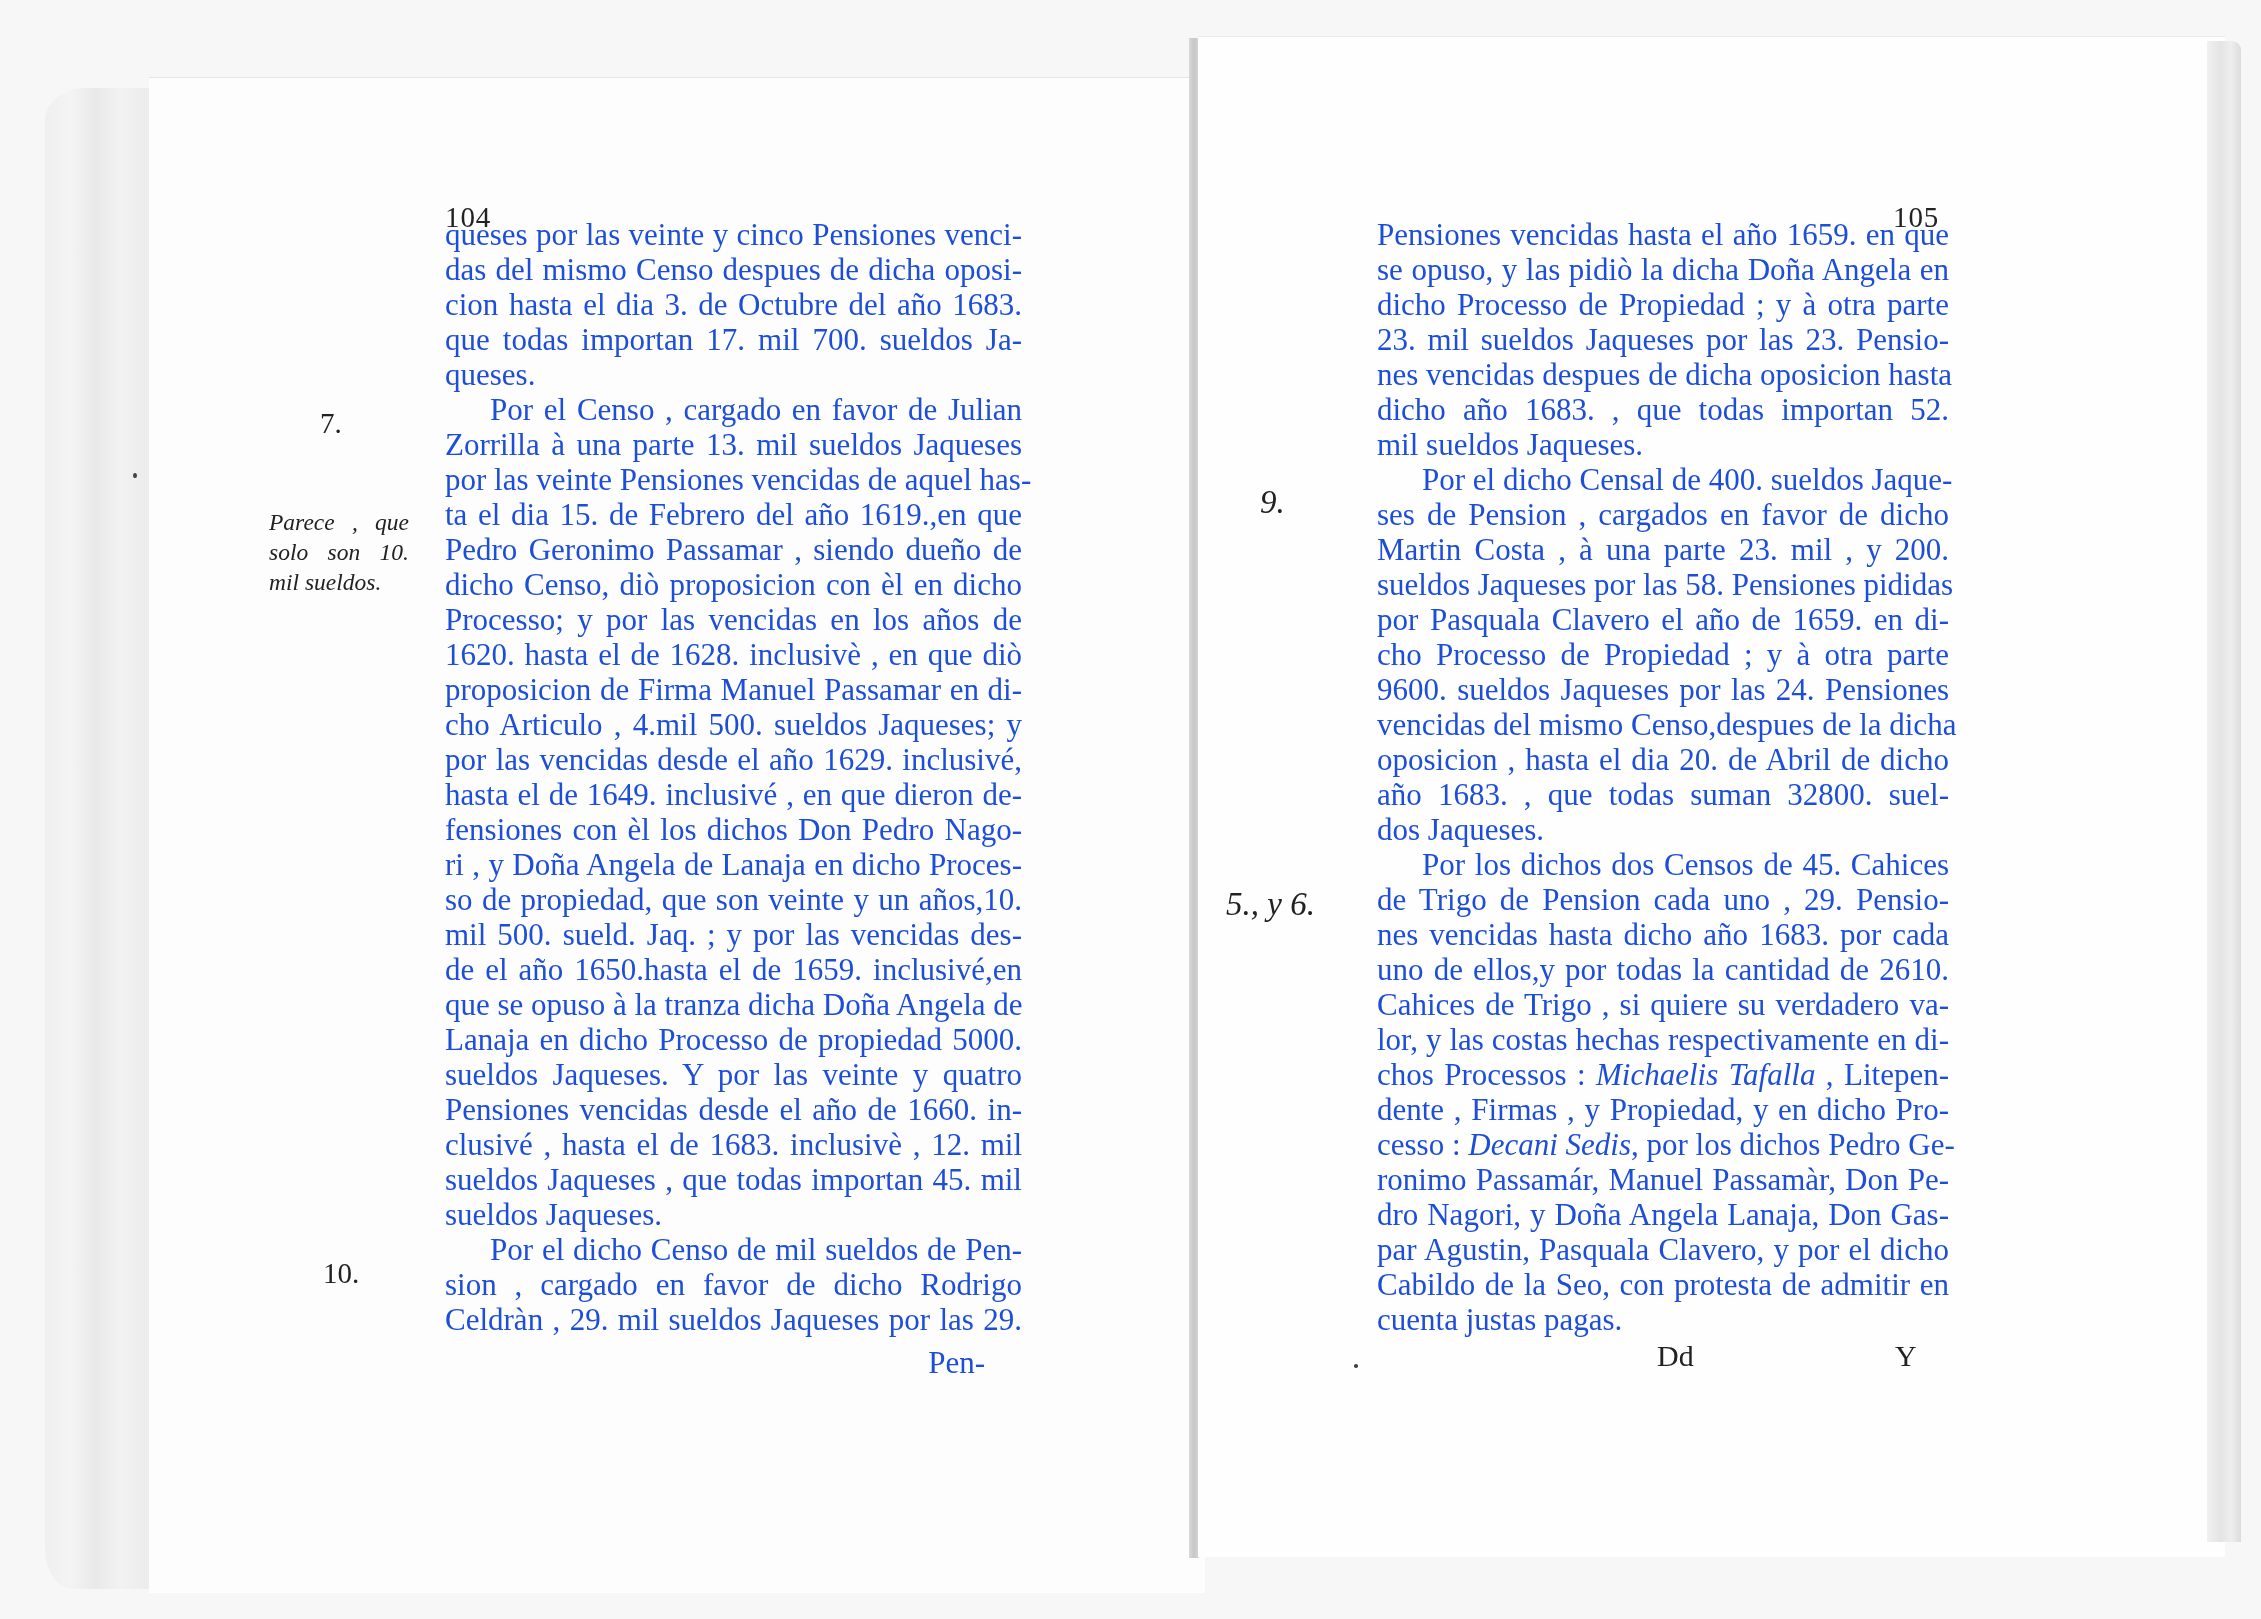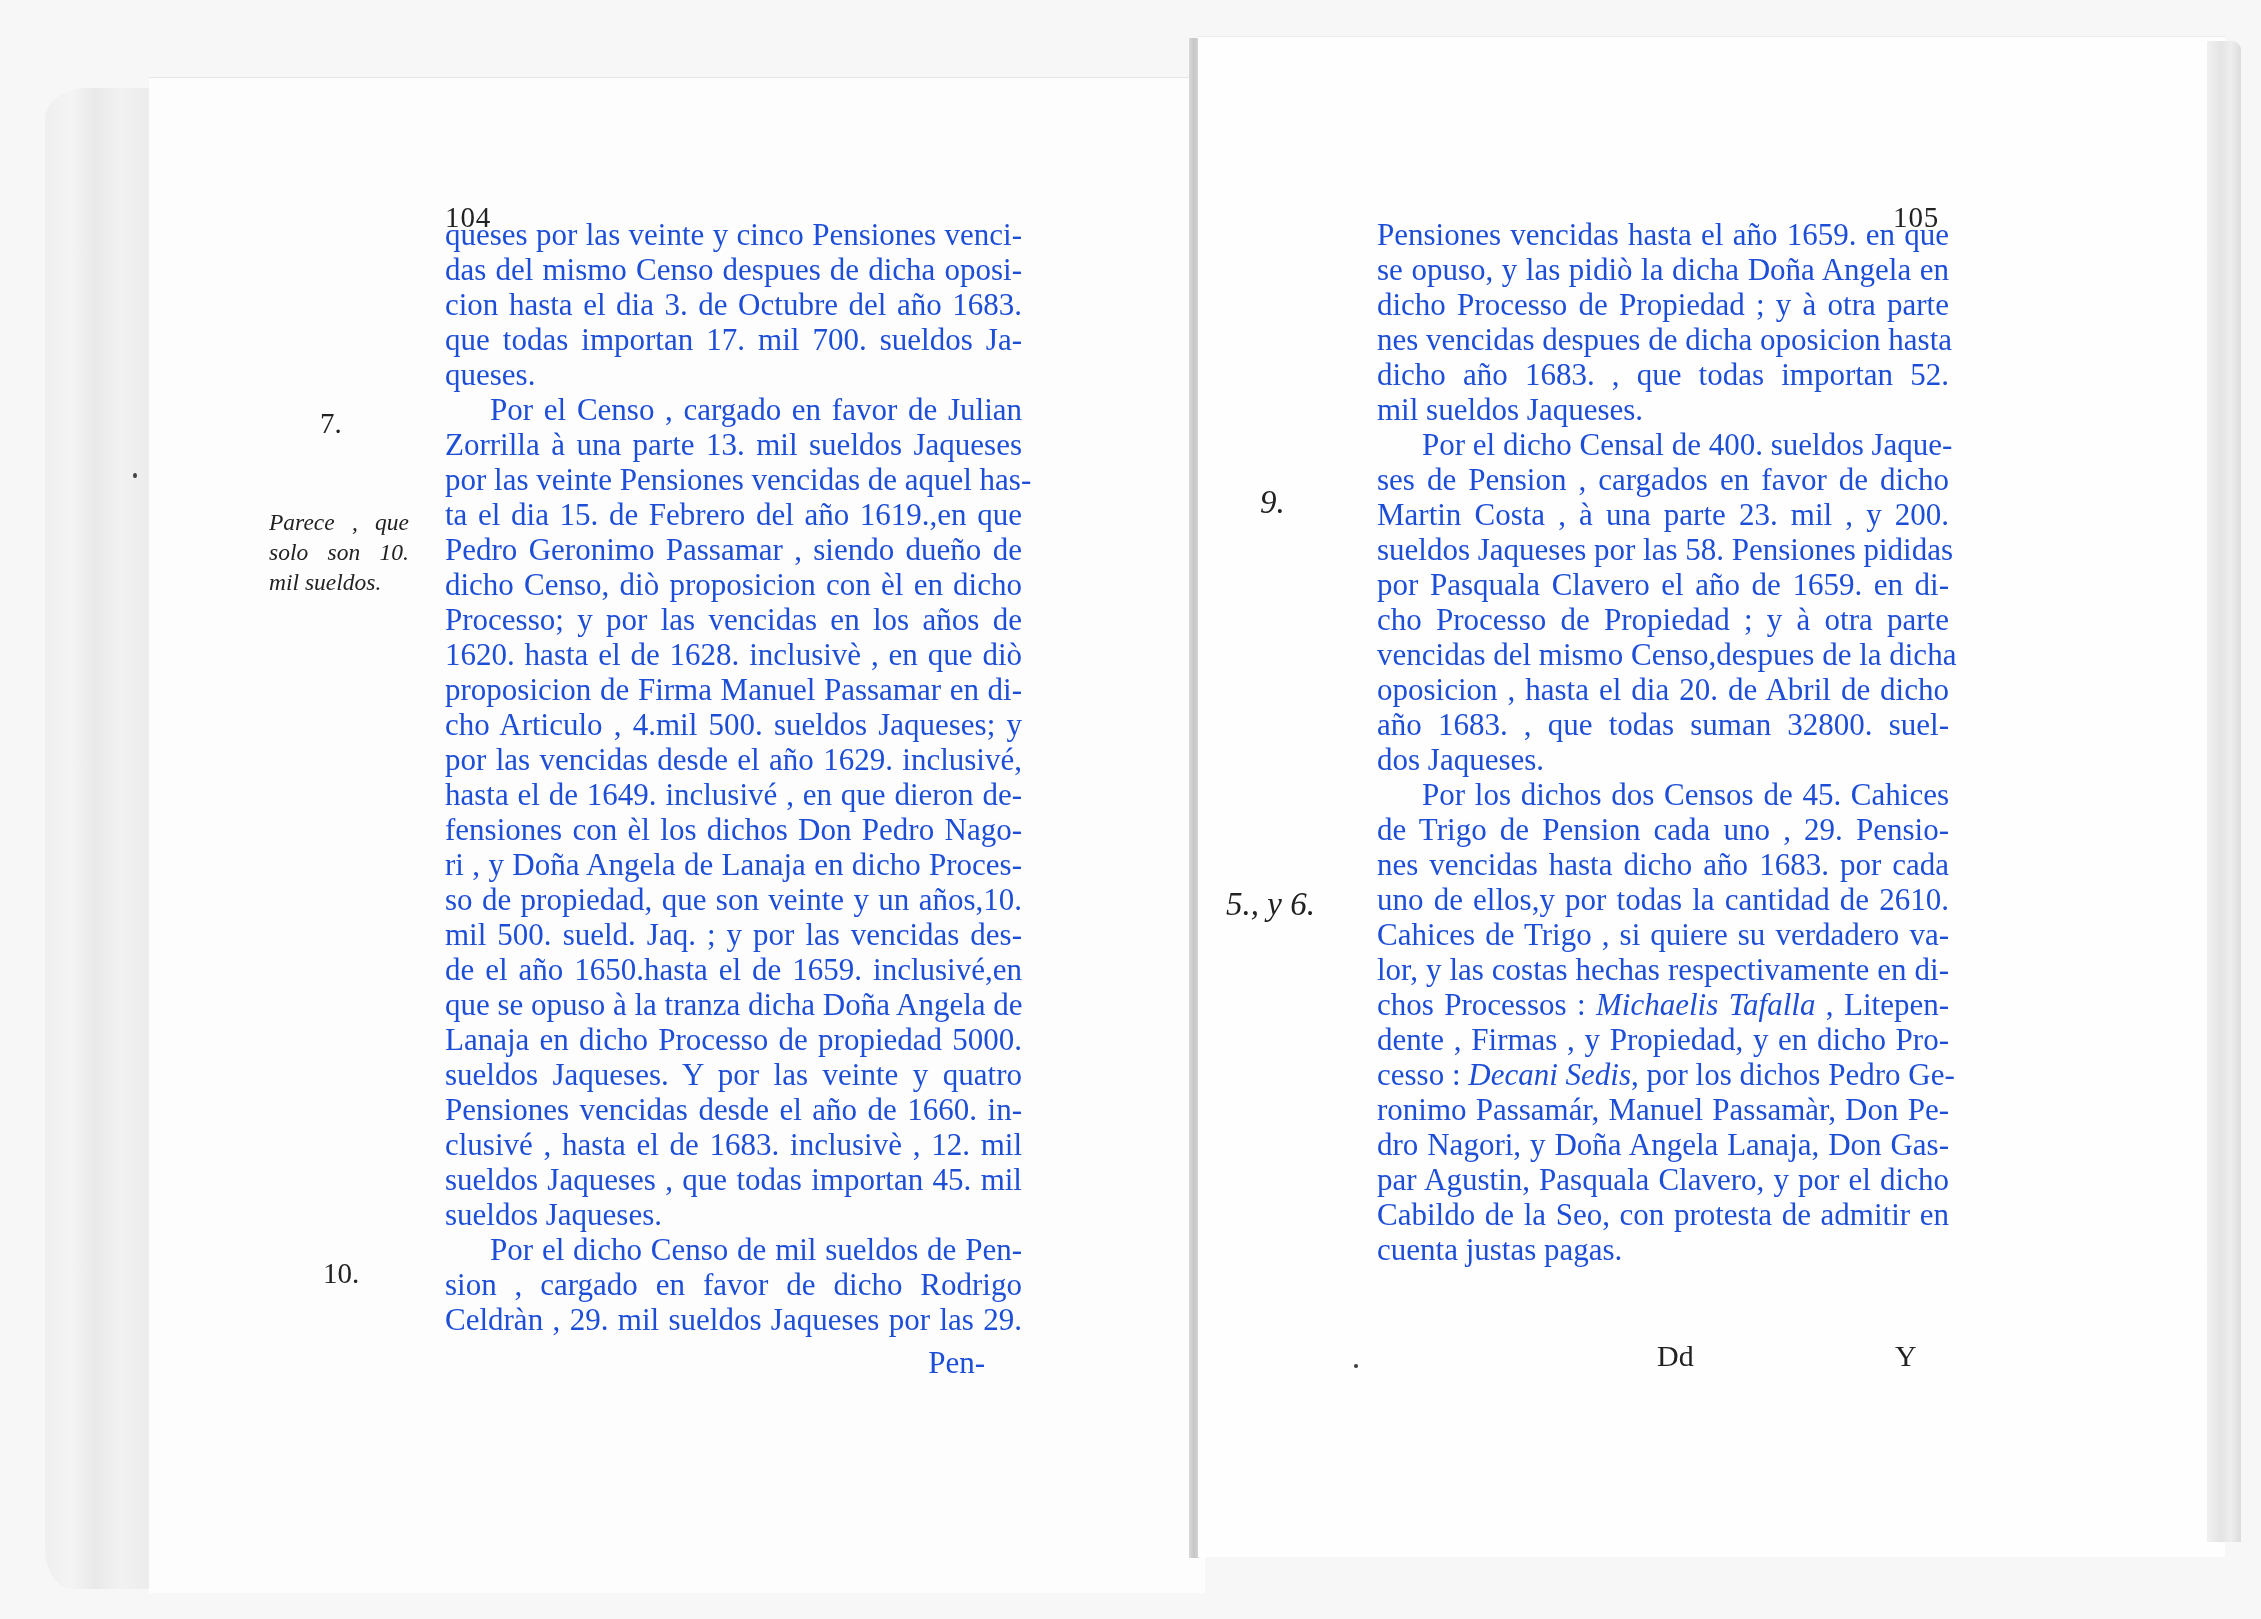--- a/index.html
+++ b/index.html
@@ -125,29 +125,31 @@
 
   <div class="folio" style="left:1893px; top:192px;">105</div>
 
   <div class="margin-note" style="left:1260px; top:484px; font-style:italic; font-size:33px;">9.</div>
   <div class="margin-note" style="left:1226px; top:886px; font-style:italic; font-size:33px;">5., y 6.</div>
 
   <div class="textblock" id="right-text" style="left:1377px; top:217px; width:572px;">
       <span class="line">Pensiones vencidas hasta el año 1659. en que</span>
       <span class="line">se opuso, y las pidiò la dicha Doña Angela en</span>
       <span class="line">dicho Processo de Propiedad ; y à otra parte</span>
+      <span class="line">23. mil sueldos Jaqueses por las 23. Pensio-</span>
       <span class="line">nes vencidas despues de dicha oposicion hasta</span>
       <span class="line">dicho año 1683. , que todas importan 52.</span>
       <span class="line last">mil sueldos Jaqueses.</span>
       <span class="line indent">Por el dicho Censal de 400. sueldos Jaque-</span>
       <span class="line">ses de Pension , cargados en favor de dicho</span>
       <span class="line">Martin Costa , à una parte 23. mil , y 200.</span>
       <span class="line">sueldos Jaqueses por las 58. Pensiones pididas</span>
       <span class="line">por Pasquala Clavero el año de 1659. en di-</span>
       <span class="line">cho Processo de Propiedad ; y à otra parte</span>
+      <span class="line">9600. sueldos Jaqueses por las 24. Pensiones</span>
       <span class="line">vencidas del mismo Censo,despues de la dicha</span>
       <span class="line">oposicion , hasta el dia 20. de Abril de dicho</span>
       <span class="line">año 1683. , que todas suman 32800. suel-</span>
       <span class="line last">dos Jaqueses.</span>
       <span class="line indent">Por los dichos dos Censos de 45. Cahices</span>
       <span class="line">de Trigo de Pension cada uno , 29. Pensio-</span>
       <span class="line">nes vencidas hasta dicho año 1683. por cada</span>
       <span class="line">uno de ellos,y por todas la cantidad de 2610.</span>
       <span class="line">Cahices de Trigo , si quiere su verdadero va-</span>
       <span class="line">lor, y las costas hechas respectivamente en di-</span>

